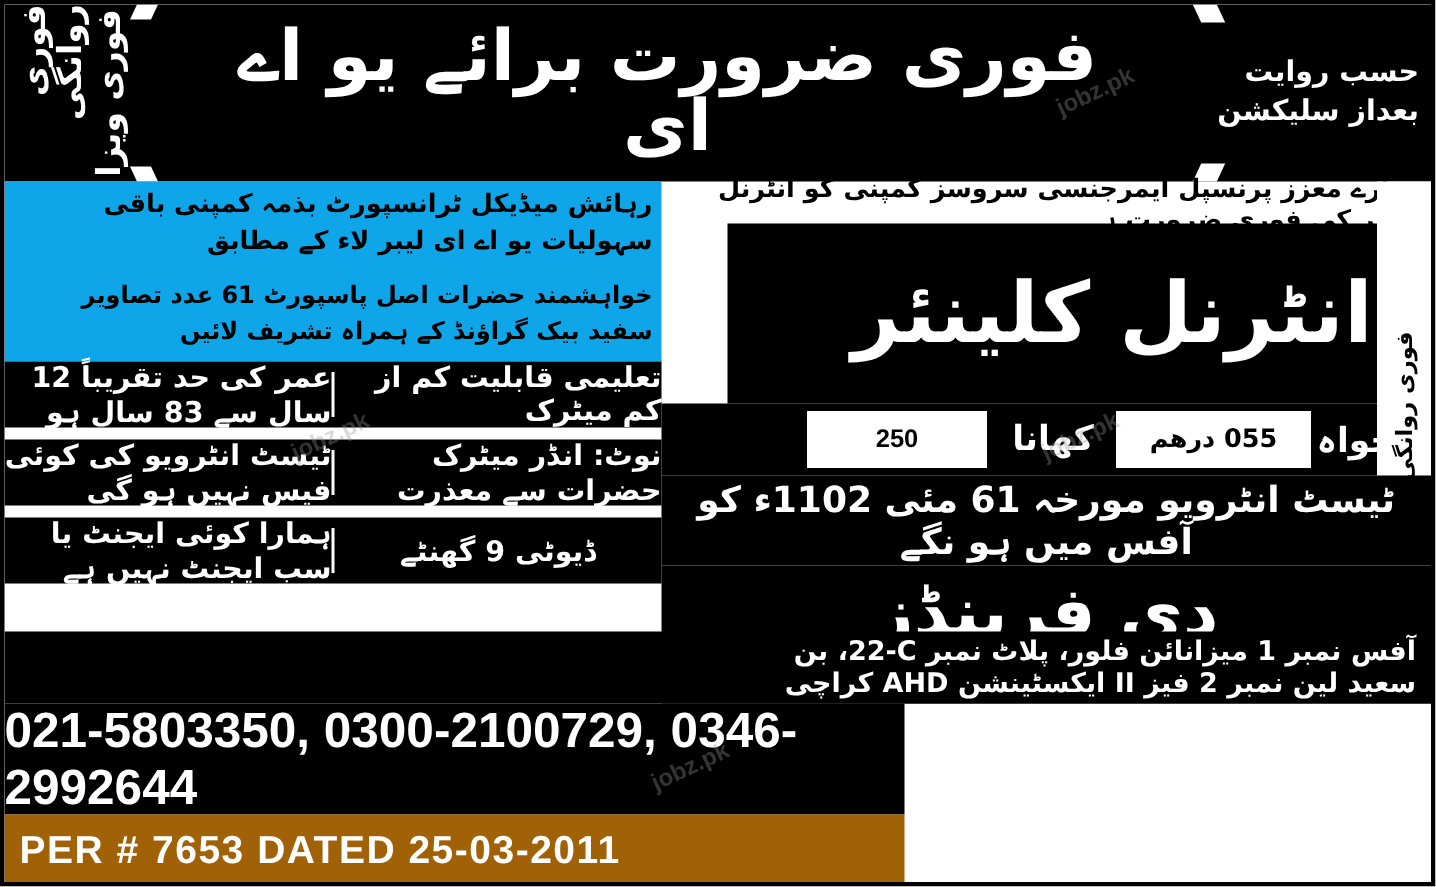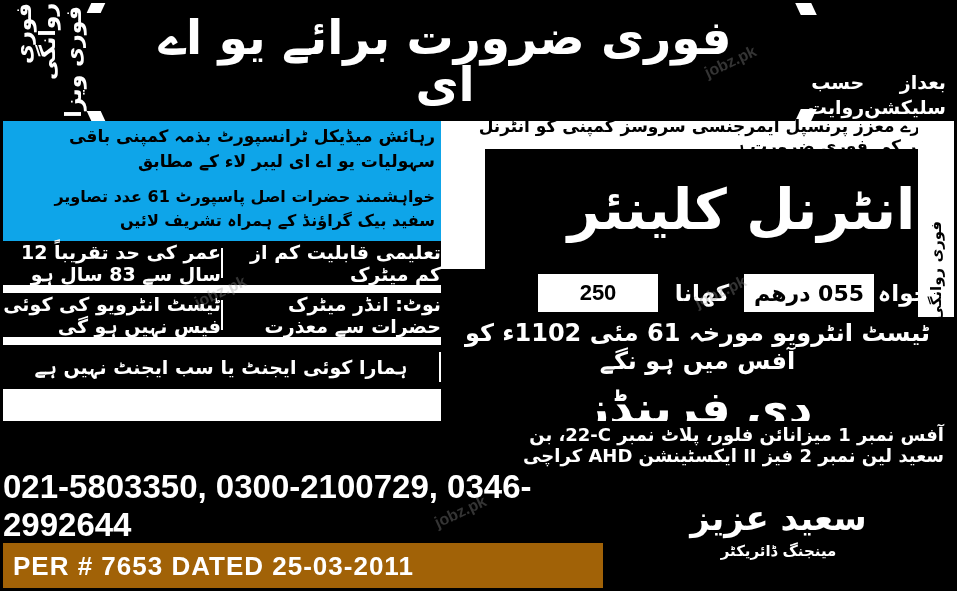--- a/index.html
+++ b/index.html
@@ -36,21 +36,21 @@
   #top-title{
     position:absolute;left:92px;top:2px;width:700px;height:112px;
     color:#fff;
     font-size:47px;font-weight:bold;
     display:flex;flex-direction:column;align-items:center;justify-content:center;
     line-height:1.0;
   }
   #top-right{
     position:absolute;right:0;top:0;width:150px;height:118px;
     color:#fff;
-    display:flex;flex-direction:row;align-items:flex-end;justify-content:center;
+    display:flex;flex-direction:column;align-items:flex-end;justify-content:center;
     padding-right:8px;box-sizing:border-box;
     font-size:19px;font-weight:bold;line-height:1.35;
   }
   .notch{
     position:absolute;background:#fff;
   }
 
   
   #intro{
     position:absolute;left:438px;top:120px;width:513px;height:26px;
@@ -91,21 +91,21 @@
   }
 
   
   #salrow{
     position:absolute;left:438px;top:266px;width:513px;height:48px;
     background:#000;
   }
   .sal-cell{
     position:absolute;top:5px;height:38px;
     background:#fff;color:#000;
-    font-size:22px;font-weight:bold;
+    font-size:17px;font-weight:bold;
     display:flex;align-items:center;justify-content:center;
   }
   .sal-lab{
     position:absolute;top:5px;height:38px;
     color:#fff;background:#000;
     font-size:23px;font-weight:bold;
     display:flex;align-items:center;justify-content:center;
   }
 
   
@@ -261,20 +261,21 @@
       <div class="half ur">تعلیمی قابلیت کم از کم میٹرک</div>
     </div>
     <div class="reqrow" style="top:52px;">
       <div class="half ur">ٹیسٹ انٹرویو کی کوئی فیس نہیں ہو گی</div>
       <div class="vsep"></div>
       <div class="half ur">نوٹ: انڈر میٹرک حضرات سے معذرت</div>
     </div>
     <div class="reqrow" style="top:104px;">
       <div class="half ur">ہمارا کوئی ایجنٹ یا سب ایجنٹ نہیں ہے</div>
       <div class="vsep"></div>
+      <div class="half ur">ڈیوٹی 9 گھنٹے</div>
     </div>
   </div>
 
   <div id="rightvert">
     <span class="vtxt ur">فوری روانگی</span>
   </div>
 
   <div id="interview">
     <span class="ur">ٹیسٹ انٹرویو مورخہ 16 مئی 2011ء کو آفس میں ہو نگے</span>
   </div>
@@ -285,24 +286,20 @@
   </div>
 
   <div id="address">
     <div id="address-inner" class="ur">آفس نمبر 1 میزانائن فلور، پلاٹ نمبر C-22، بن سعید لین نمبر 2 فیز II ایکسٹینشن DHA کراچی</div>
   </div>
 
   <div id="phones">
     <span>021-5803350, 0300-2100729, 0346-2992644</span>
   </div>
 
-  <div id="director">
-    <span class="dname ur">سعید عزیز</span>
-    <span class="dtitle ur">مینجنگ ڈائریکٹر</span>
-  </div>
 
   <div id="perline">
     <span>PER # 7653 DATED 25-03-2011</span>
   </div>
 
   <div class="wm" style="left:700px;top:50px;">jobz.pk</div>
   <div class="wm" style="left:190px;top:280px;">jobz.pk</div>
   <div class="wm" style="left:690px;top:280px;">jobz.pk</div>
   <div class="wm" style="left:430px;top:500px;">jobz.pk</div>
 

